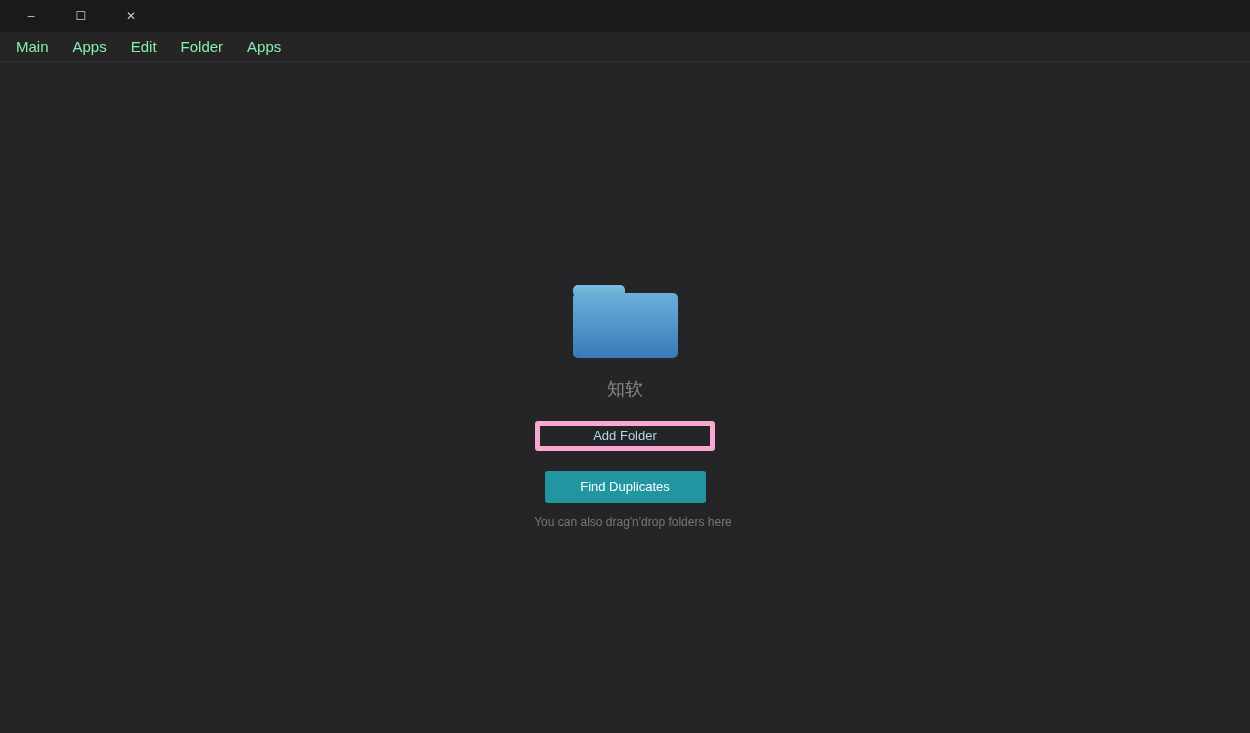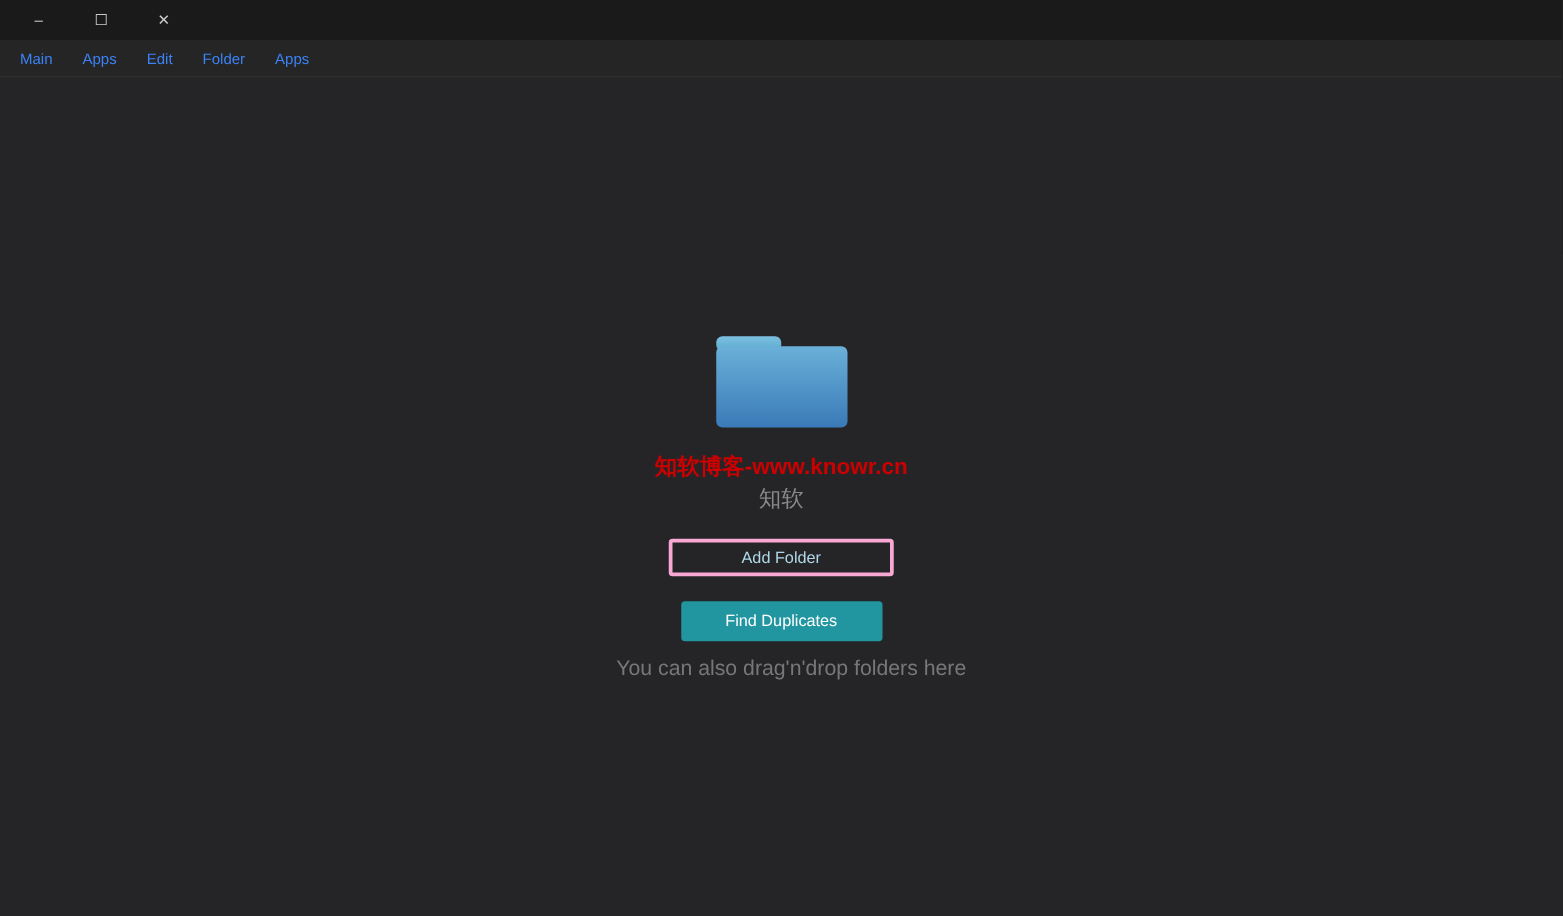--- a/index.html
+++ b/index.html
@@ -75,22 +75,22 @@
       height: 30px;
       background-color: #252525;
       padding: 0 4px;
       border-bottom: 1px solid #333;
     }
 
     .menu-item {
       padding: 4px 12px;
       cursor: pointer;
       border-radius: 3px;
-      font-size: 12px;
-      color: #3b82f6;
+      font-size: 15px;
+      color: #86efac;
     }
 
     
     .main-content {
       display: flex;
       flex-direction: column;
       align-items: center;
       justify-content: center;
       height: calc(733px - 32px - 30px);
       background-color: #252527;
@@ -116,21 +116,21 @@
       color: #888;
       margin-bottom: 20px;
       text-align: left;
     }
 
     
     .btn-add-folder {
       width: 180px;
       height: 30px;
       background-color: transparent;
-      border: 3px solid #f9a8d4;
+      border: 5px solid #f9a8d4;
       color: #b0d8e8;
       cursor: pointer;
       border-radius: 3px;
       font-size: 13px;
       margin-bottom: 20px;
       transition: background 0.1s;
     }
 
     .btn-find-duplicates {
       width: 161px;
@@ -139,21 +139,21 @@
       border: none;
       color: #ffffff;
       cursor: pointer;
       border-radius: 3px;
       font-size: 13px;
       margin-bottom: 12px;
       transition: background 0.1s;
     }
 
     .drag-hint {
-      font-size: 17px;
+      font-size: 12px;
       color: #777;
       margin-left: 16px;
     }
   </style>
 </head>
 <body>
 
 <div class="titlebar">
   <div class="titlebar-controls">
     <button class="titlebar-btn">–</button>
@@ -184,21 +184,20 @@
           <stop offset="100%" style="stop-color:#5aaad0;stop-opacity:1"></stop>
         </linearGradient>
       </defs>
 
       <rect x="5" y="18" width="52" height="12" rx="5" ry="5" fill="url(#tabGrad)"></rect>
 
       <rect x="5" y="26" width="105" height="65" rx="5" ry="5" fill="url(#folderGrad)"></rect>
     </svg>
   </div>
 
-  <div class="watermark">知软博客-www.knowr.cn</div>
   <div class="watermark-sub">知软</div>
 
   <button class="btn-add-folder">Add Folder</button>
 
   <button class="btn-find-duplicates">Find Duplicates</button>
 
   <span class="drag-hint">You can also drag'n'drop folders here</span>
 
 </div>
 

